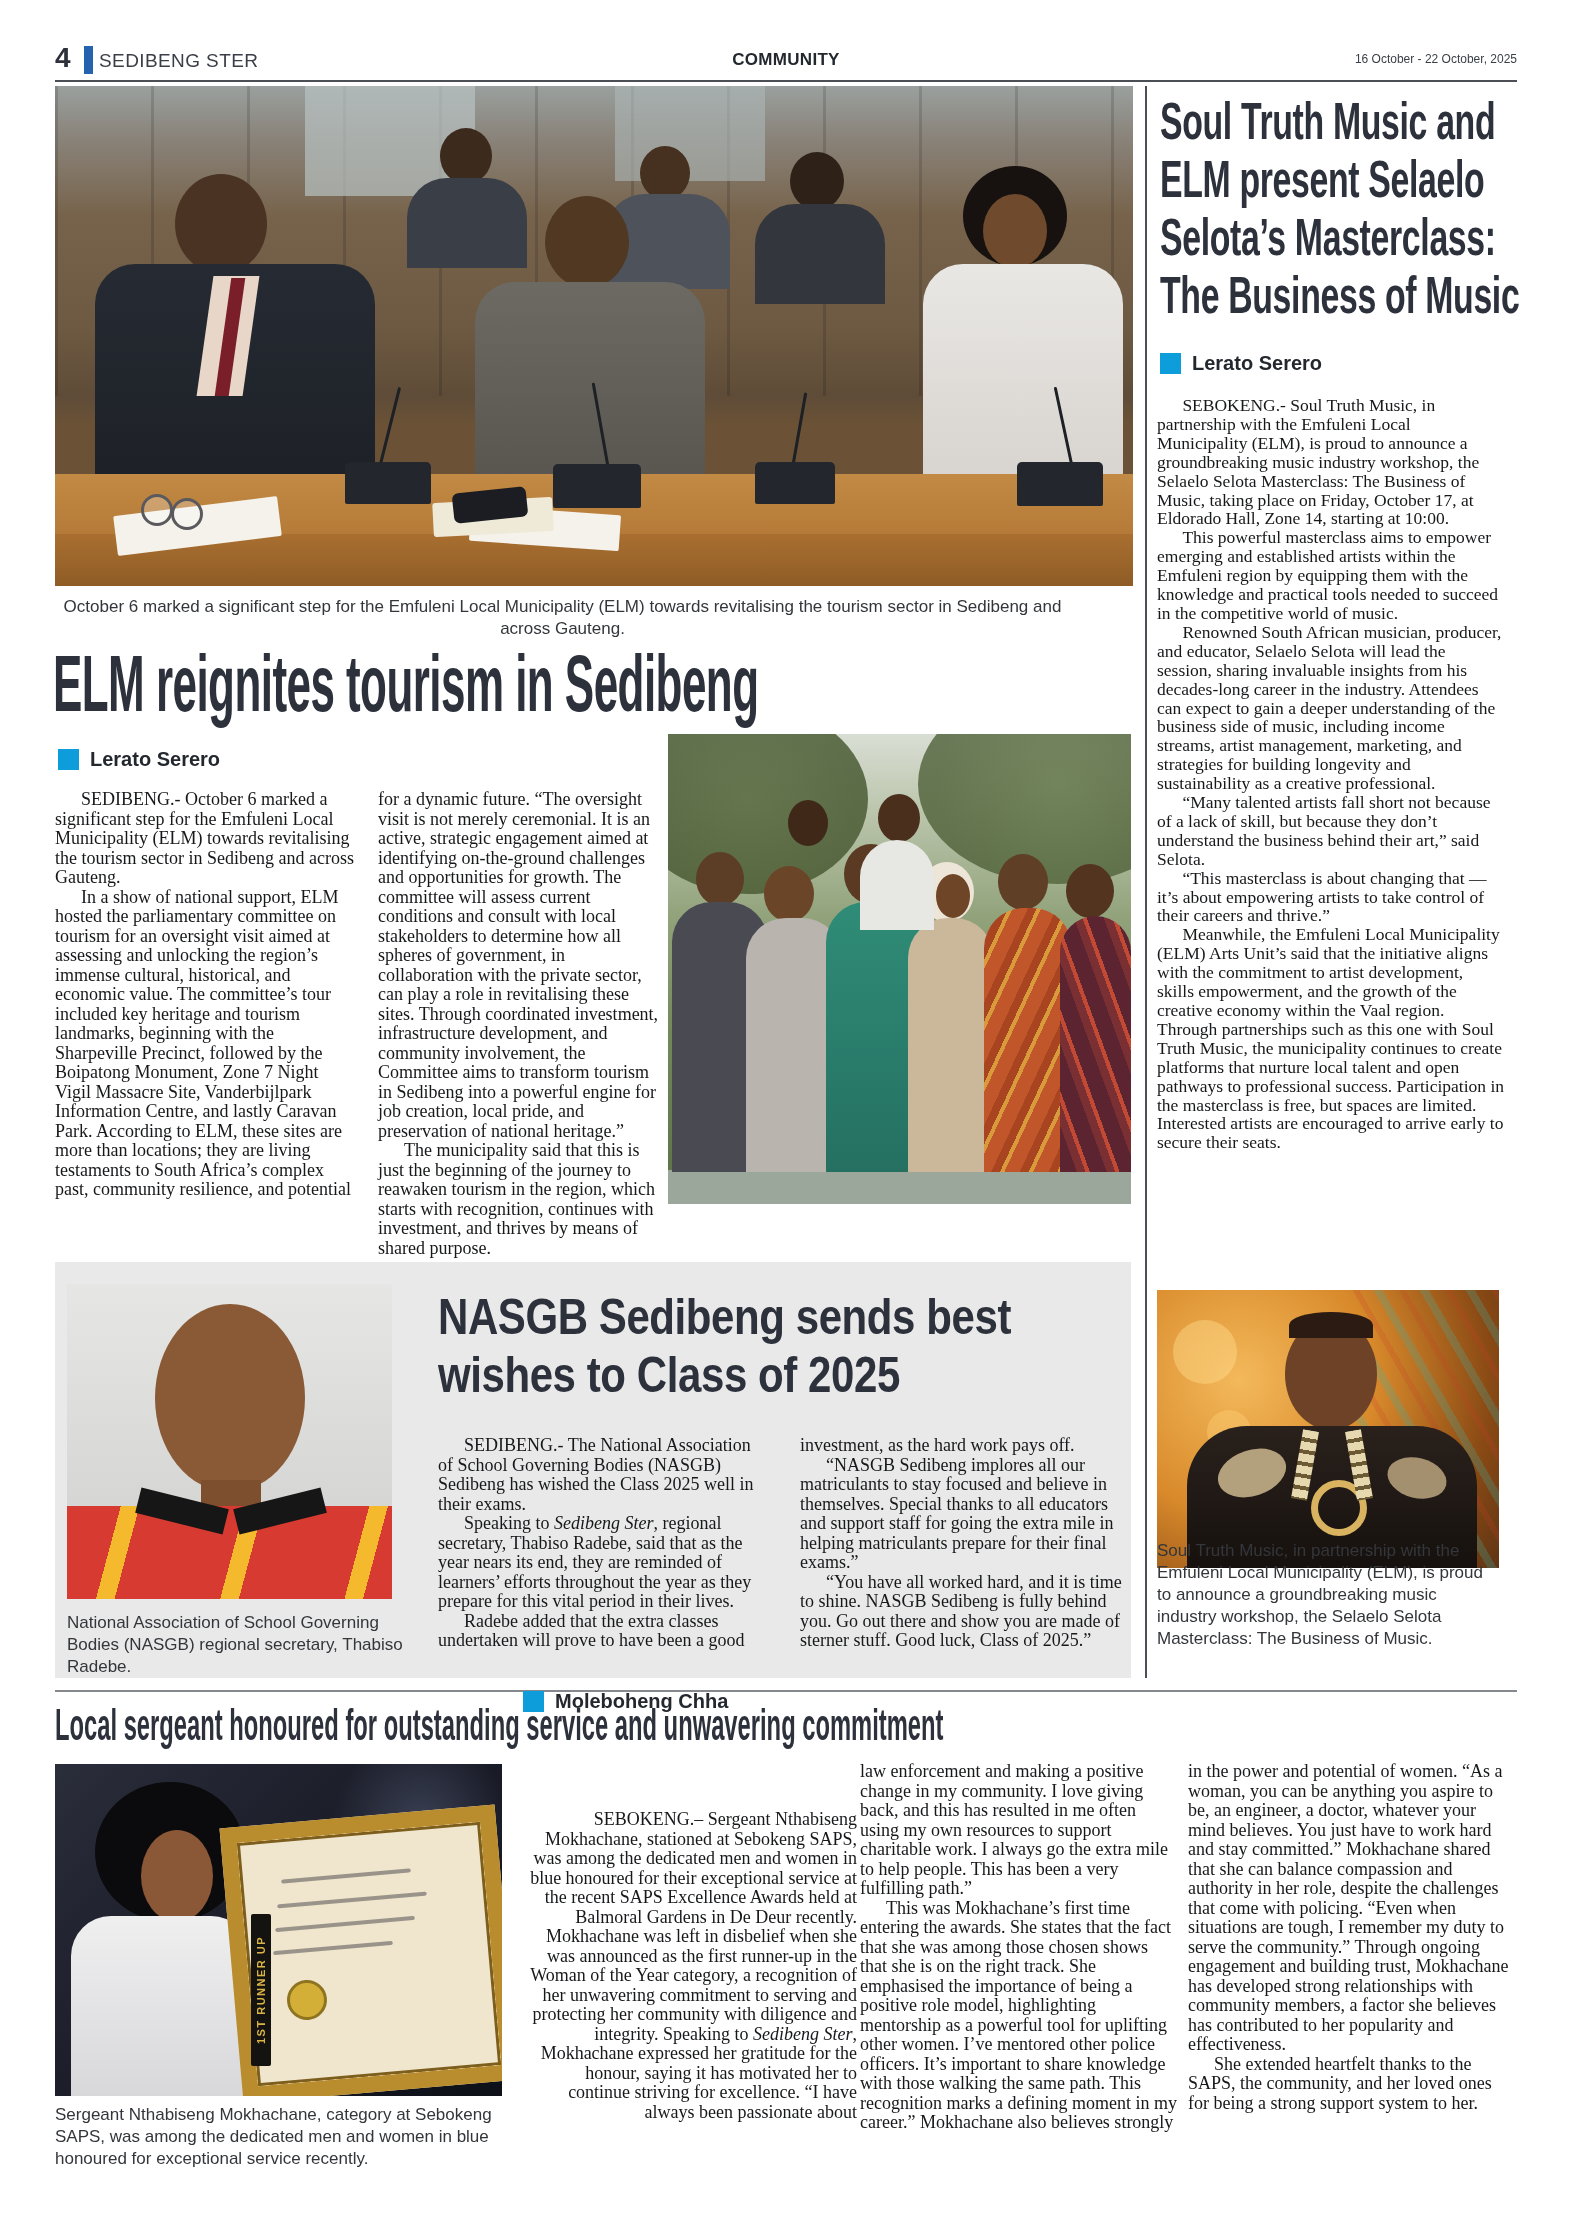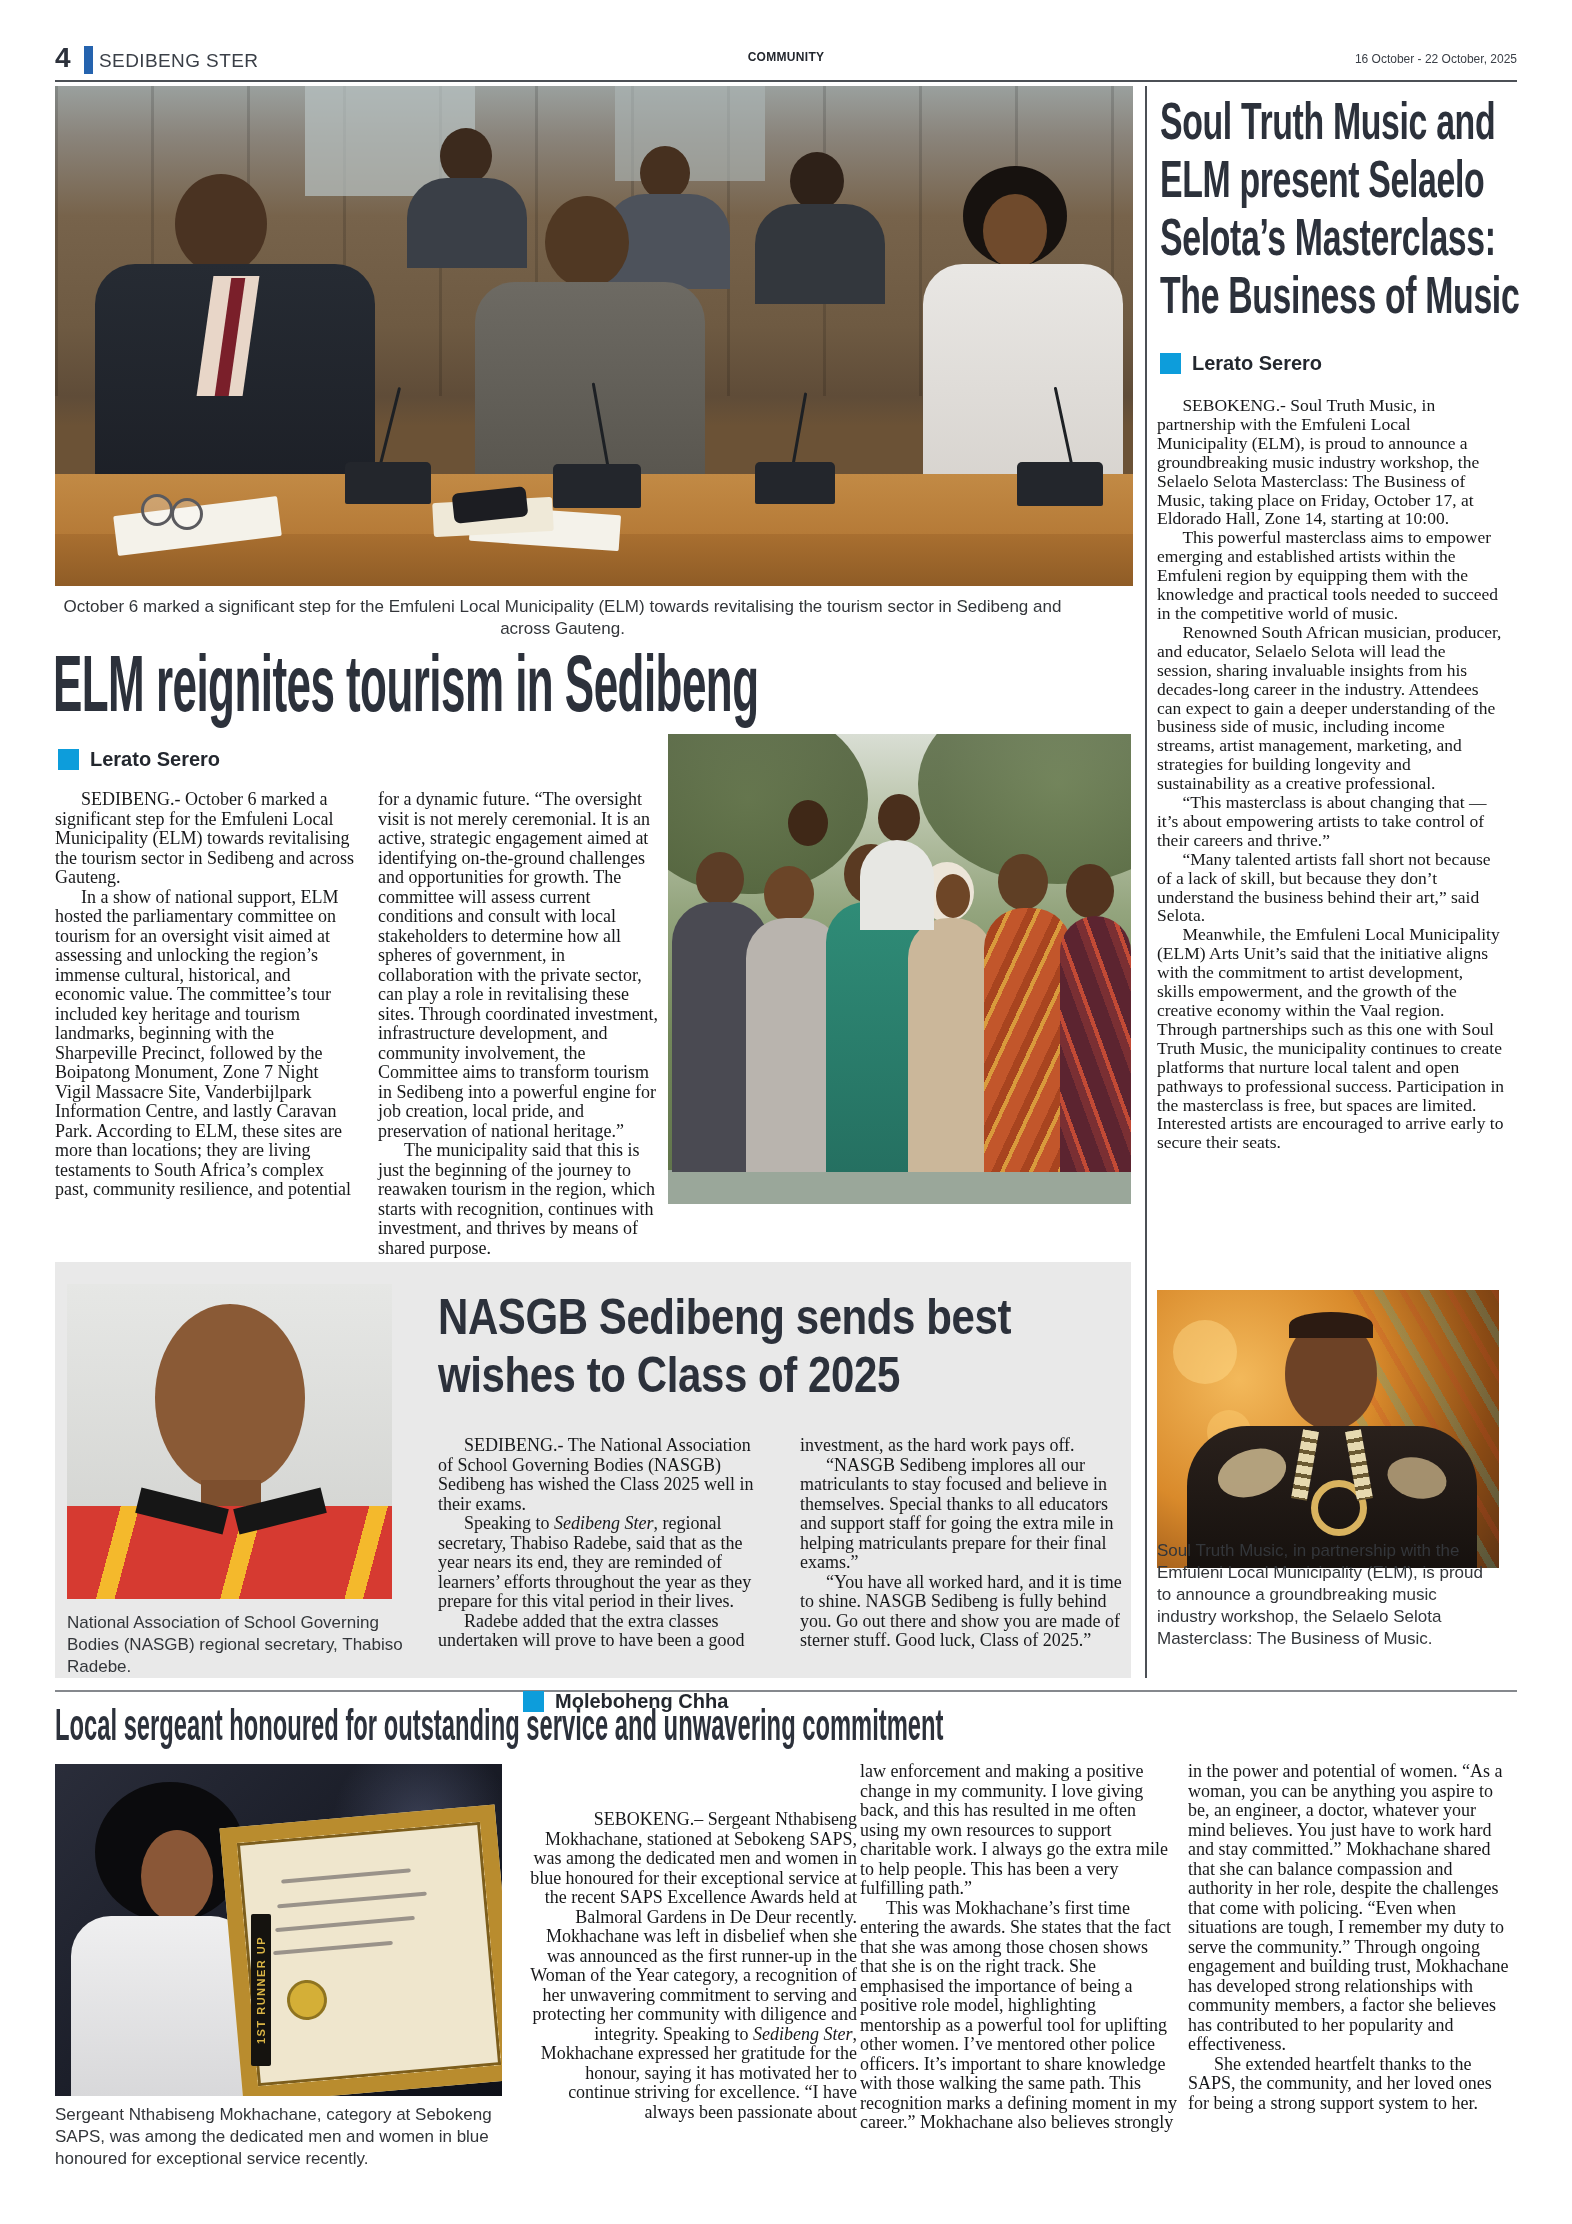--- a/index.html
+++ b/index.html
@@ -36,21 +36,21 @@
   .certline{position:absolute;background:#9a938a;height:4px;border-radius:2px;}
 </style>
 </head>
 <body>
 
 <div class="page">
 
   <div class="abs" style="left:55px;top:42px;font-weight:bold;font-size:28px;color:#2c313b;">4</div>
   <div class="abs" style="left:84px;top:46px;width:9px;height:28px;background:#2563ae;"></div>
   <div class="abs" style="left:99px;top:50px;font-size:19px;letter-spacing:.4px;color:#3a3f47;">SEDIBENG STER</div>
-  <div class="abs" style="left:0;top:50px;width:1572px;text-align:center;font-weight:bold;font-size:12px;color:#23272e;letter-spacing:.3px;">COMMUNITY</div>
+  <div class="abs" style="left:0;top:50px;width:1572px;text-align:center;font-weight:bold;font-size:17px;color:#23272e;letter-spacing:.3px;">COMMUNITY</div>
   <div class="abs" style="right:55px;top:52px;font-size:12px;color:#3a3f47;">16 October - 22 October, 2025</div>
   <div class="hline" style="left:55px;top:80px;width:1462px;height:2px;background:#4c5056;"></div>
 
   <div class="photo" style="left:55px;top:86px;width:1078px;height:500px;">
     <div class="ph-el" style="inset:0;
          background:linear-gradient(180deg,#9aa09e 0%,#8a847b 10%,#77634b 26%,#6e5a42 48%,#5f4c38 62%,#6b5236 68%);"></div>
     <div class="ph-el" style="left:0;top:0;width:100%;height:62%;
          background:repeating-linear-gradient(90deg,rgba(0,0,0,.14) 0 3px,rgba(255,255,255,0) 3px 96px);"></div>
     <div class="ph-el" style="left:250px;top:0;width:170px;height:110px;background:#b8c2c2;opacity:.7;"></div>
     <div class="ph-el" style="left:560px;top:0;width:150px;height:95px;background:#aeb8b8;opacity:.6;"></div>
@@ -157,22 +157,22 @@
 
   <div class="abs byline" style="left:1160px;top:352px;">
     <span class="sq"></span>
     <span>Lerato Serero</span>
   </div>
 
   <div class="abs serif" style="left:1157px;top:396px;width:347px;font-size:17.5px;line-height:18.9px;">
     <p>SEBOKENG.- Soul Truth Music, in partnership with the Emfuleni Local Municipality (ELM), is proud to announce a groundbreaking music industry workshop, the Selaelo Selota Masterclass: The Business of Music, taking place on Friday, October 17, at Eldorado Hall, Zone 14, starting at 10:00.</p>
     <p>This powerful masterclass aims to empower emerging and established artists within the Emfuleni region by equipping them with the knowledge and practical tools needed to succeed in the competitive world of music.</p>
     <p>Renowned South African musician, producer, and educator, Selaelo Selota will lead the session, sharing invaluable insights from his decades-long career in the industry. Attendees can expect to gain a deeper understanding of the business side of music, including income streams, artist management, marketing, and strategies for building longevity and sustainability as a creative professional.</p>
+    <p>“Many talented artists fall short not because of a lack of skill, but because they don’t understand the business behind their art,” said Selota.</p>
     <p>“This masterclass is about changing that — it’s about empowering artists to take control of their careers and thrive.”</p>
-    <p>“Many talented artists fall short not because of a lack of skill, but because they don’t understand the business behind their art,” said Selota.</p>
     <p>Meanwhile, the Emfuleni Local Municipality (ELM) Arts Unit’s said that the initiative aligns with the commitment to artist development, skills empowerment, and the growth of the creative economy within the Vaal region. Through partnerships such as this one with Soul Truth Music, the municipality continues to create platforms that nurture local talent and open pathways to professional success. Participation in the masterclass is free, but spaces are limited. Interested artists are encouraged to arrive early to secure their seats.</p>
   </div>
 
   <div class="photo" style="left:1157px;top:1290px;width:342px;height:278px;">
     <div class="ph-el" style="inset:0;
          background:radial-gradient(circle at 24% 32%,#f3b95b 0%,#d98a2b 42%,#8a4a14 78%,#5e3414 100%);"></div>
     <div class="ph-el" style="right:-30px;top:0;width:180px;height:100%;
          background:repeating-linear-gradient(60deg,rgba(60,180,170,.25) 0 8px,rgba(0,0,0,0) 8px 22px,rgba(200,60,40,.2) 22px 28px,rgba(0,0,0,0) 28px 40px);"></div>
     <div class="ph-el" style="left:16px;top:30px;width:64px;height:64px;border-radius:50%;background:rgba(255,220,140,.45);"></div>
     <div class="ph-el" style="left:50px;top:120px;width:44px;height:44px;border-radius:50%;background:rgba(255,210,120,.4);"></div>

